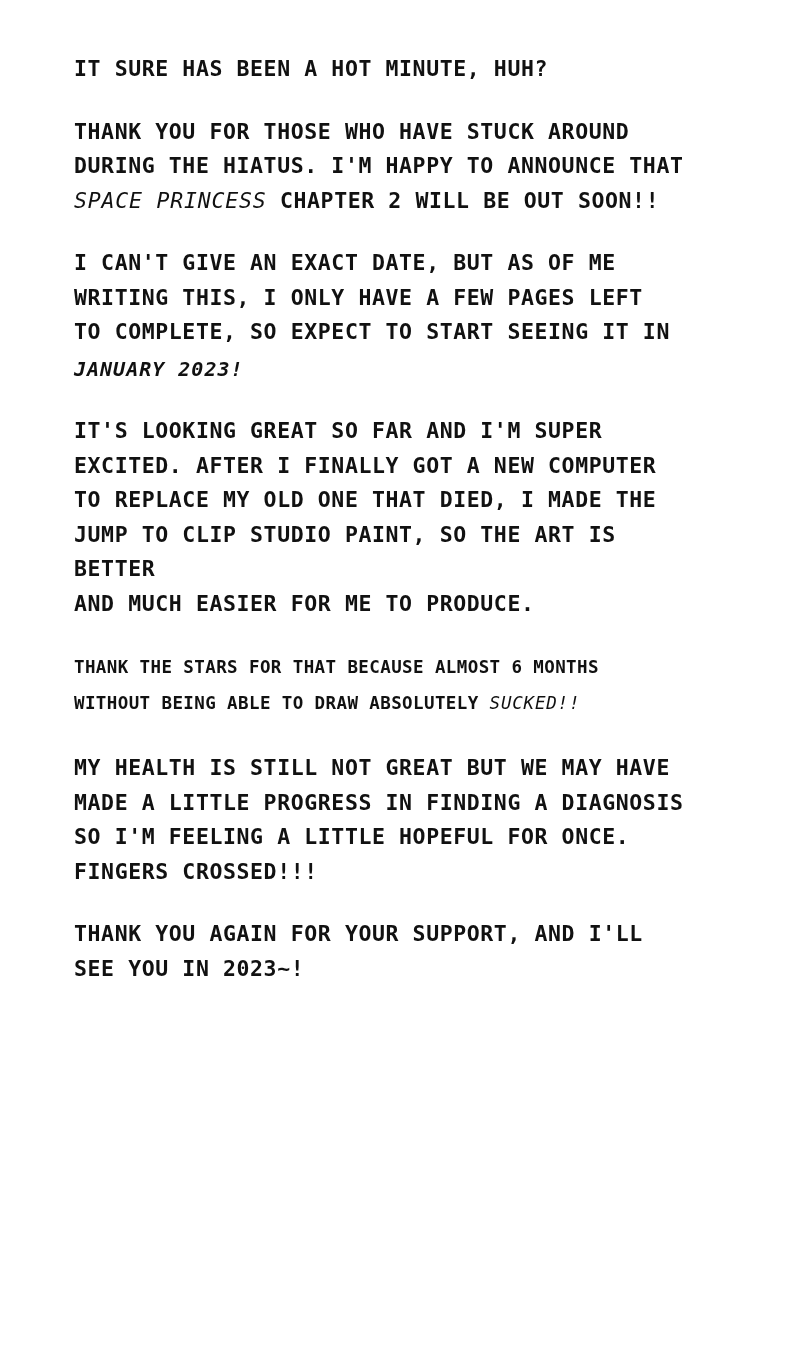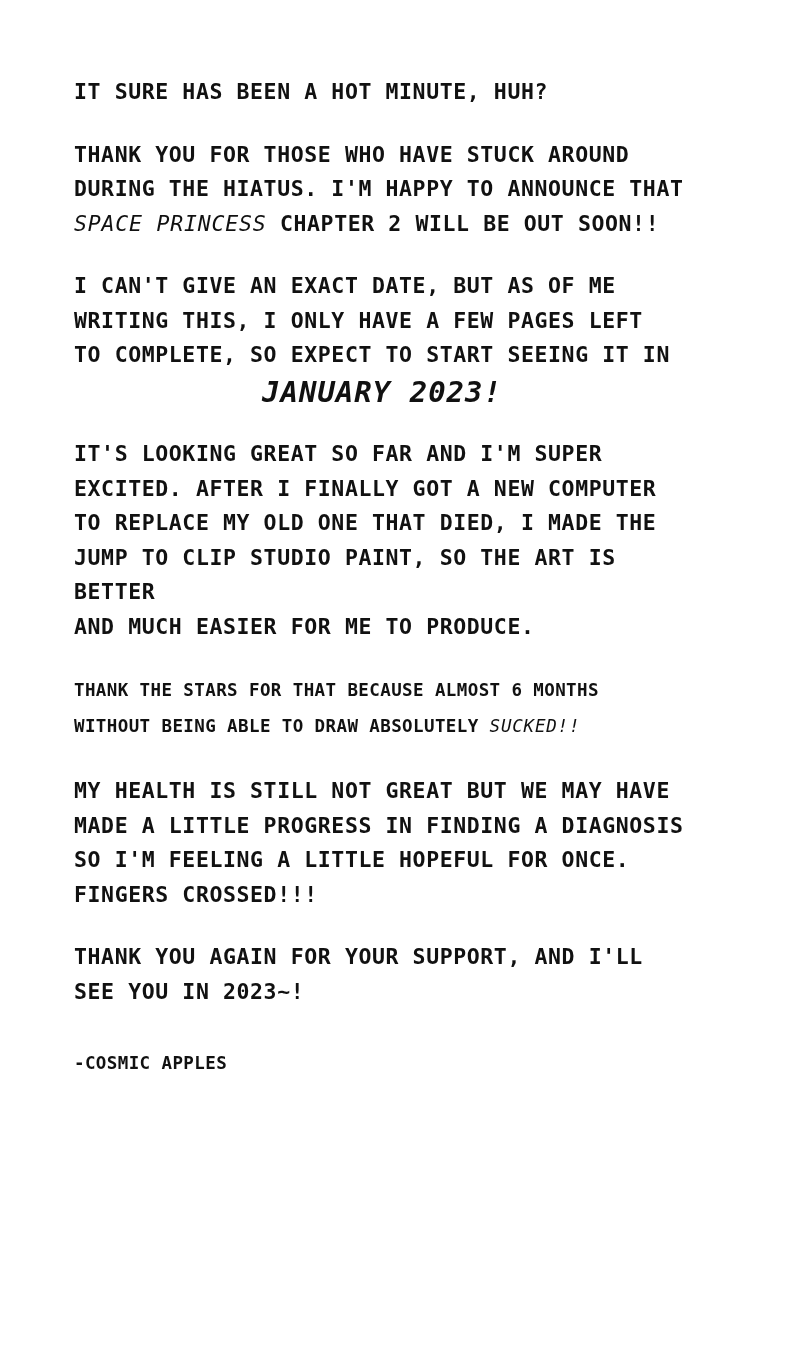--- a/index.html
+++ b/index.html
@@ -11,21 +11,21 @@
     width: 800px;
     height: 1360px;
     overflow: hidden;
     font-family: "DejaVu Sans Mono", monospace;
     color: #111111;
   }
   .page {
     box-sizing: border-box;
     width: 764px;
     height: 1360px;
-    padding: 75px 74px 0 74px;
+    padding: 52px 74px 0 74px;
     background: #ffffff;
   }
   .para {
     margin: 0 0 28px 0;
     font-size: 21.5px;
     line-height: 34.5px;
     letter-spacing: 0.6px;
     font-weight: 700;
     text-transform: uppercase;
     white-space: pre-line;
@@ -47,24 +47,23 @@
   }
   .emph {
     font-style: italic;
     font-weight: 400;
     letter-spacing: 0.8px;
   }
   .big-emph {
     display: block;
     font-style: italic;
     font-weight: 700;
-    font-size: 29px;
+    font-size: 20px;
     letter-spacing: 1px;
     margin-top: 2px;
-    text-align: center;
   }
 </style>
 </head>
 <body>
 
 <div class="page">
 
   <p class="para">It sure has been a hot minute, huh?</p>
 
   <p class="para"><span>Thank you for those who have stuck around
@@ -85,15 +84,14 @@
 without being able to draw absolutely </span><span class="emph">sucked!!</span></p>
 
   <p class="para">My health is still not great but we may have
 made a little progress in finding a diagnosis
 so I'm feeling a little hopeful for once.
 Fingers crossed!!!</p>
 
   <p class="para tight">Thank you again for your support, and I'll
 see you in 2023~!</p>
 
-  <p class="para sig">-Cosmic Apples</p>
 
 </div>
 
 </body></html>

